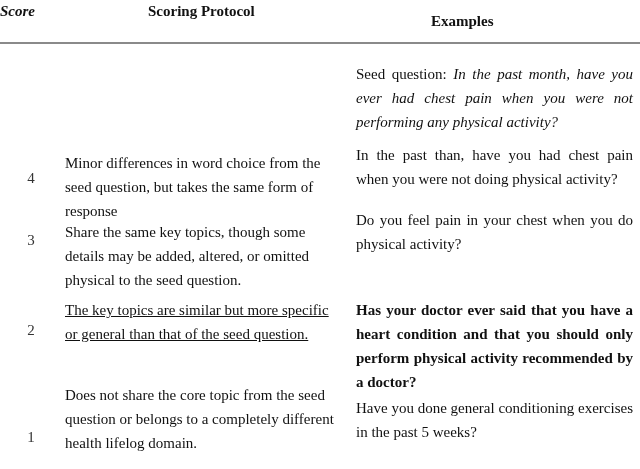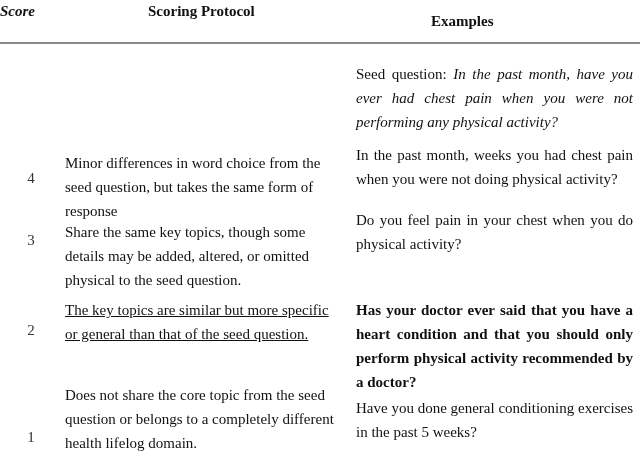--- a/index.html
+++ b/index.html
@@ -70,21 +70,21 @@
 
   <div class="rule"></div>
 
   <div class="cell example example-last" style="top:62px;">
     <span class="seed-label">Seed question: </span><span class="seed-text">In the past month, have you ever had chest pain when you were not performing any physical activity?</span>
   </div>
 
   <div>
     <div class="cell score" style="top:166px;">4</div>
     <div class="cell protocol" style="top:143px;margin-top:8px;">Minor differences in word choice from the seed question, but takes the same form of response</div>
-    <div class="cell example example-last" style="top:143px;">In the past month, weeks you had chest pain when you were not doing physical activity?</div>
+    <div class="cell example example-last" style="top:143px;">In the past than, have you had chest pain when you were not doing physical activity?</div>
   </div>
 
   <div>
     <div class="cell score" style="top:228px;">3</div>
     <div class="cell protocol" style="top:220px;">Share the same key topics, though some details may be added, altered, or omitted physical to the seed question.</div>
     <div class="cell example example-last" style="top:208px;">Do you feel pain in your chest when you do physical activity?</div>
   </div>
 
   <div>
     <div class="cell score" style="top:318px;">2</div>

